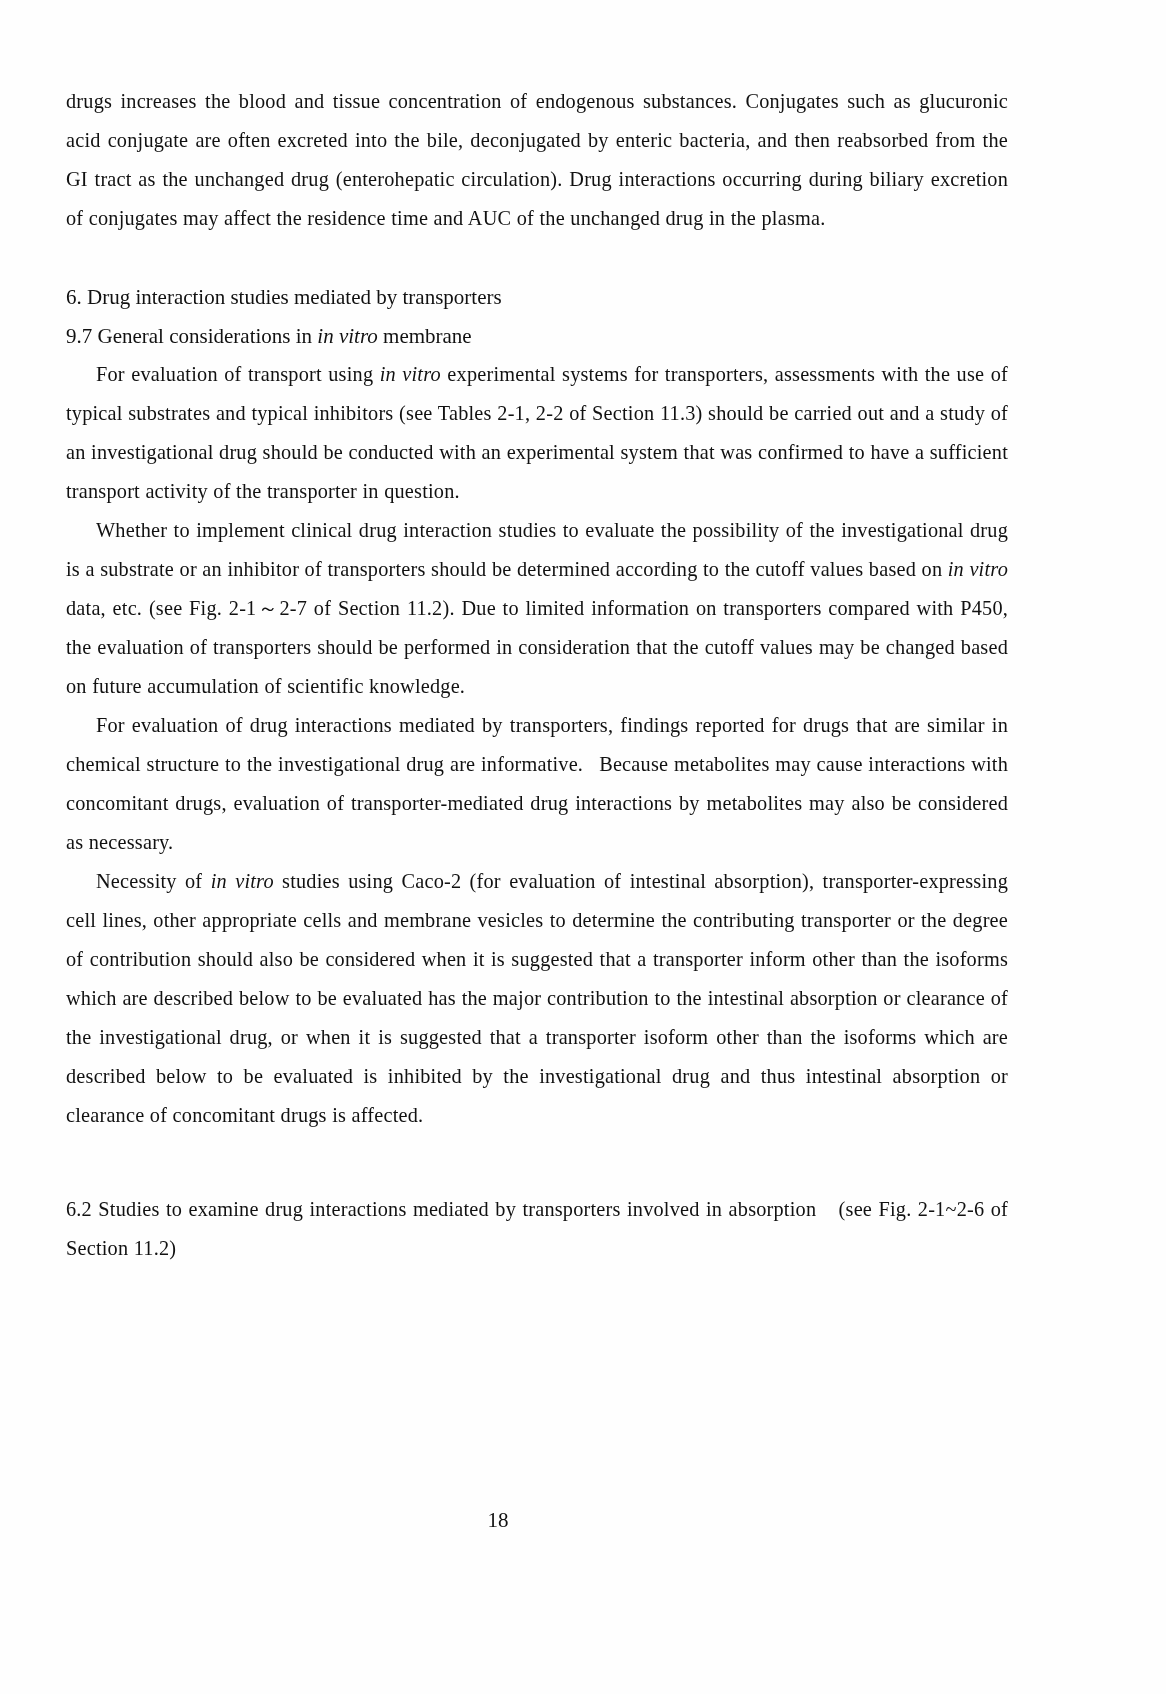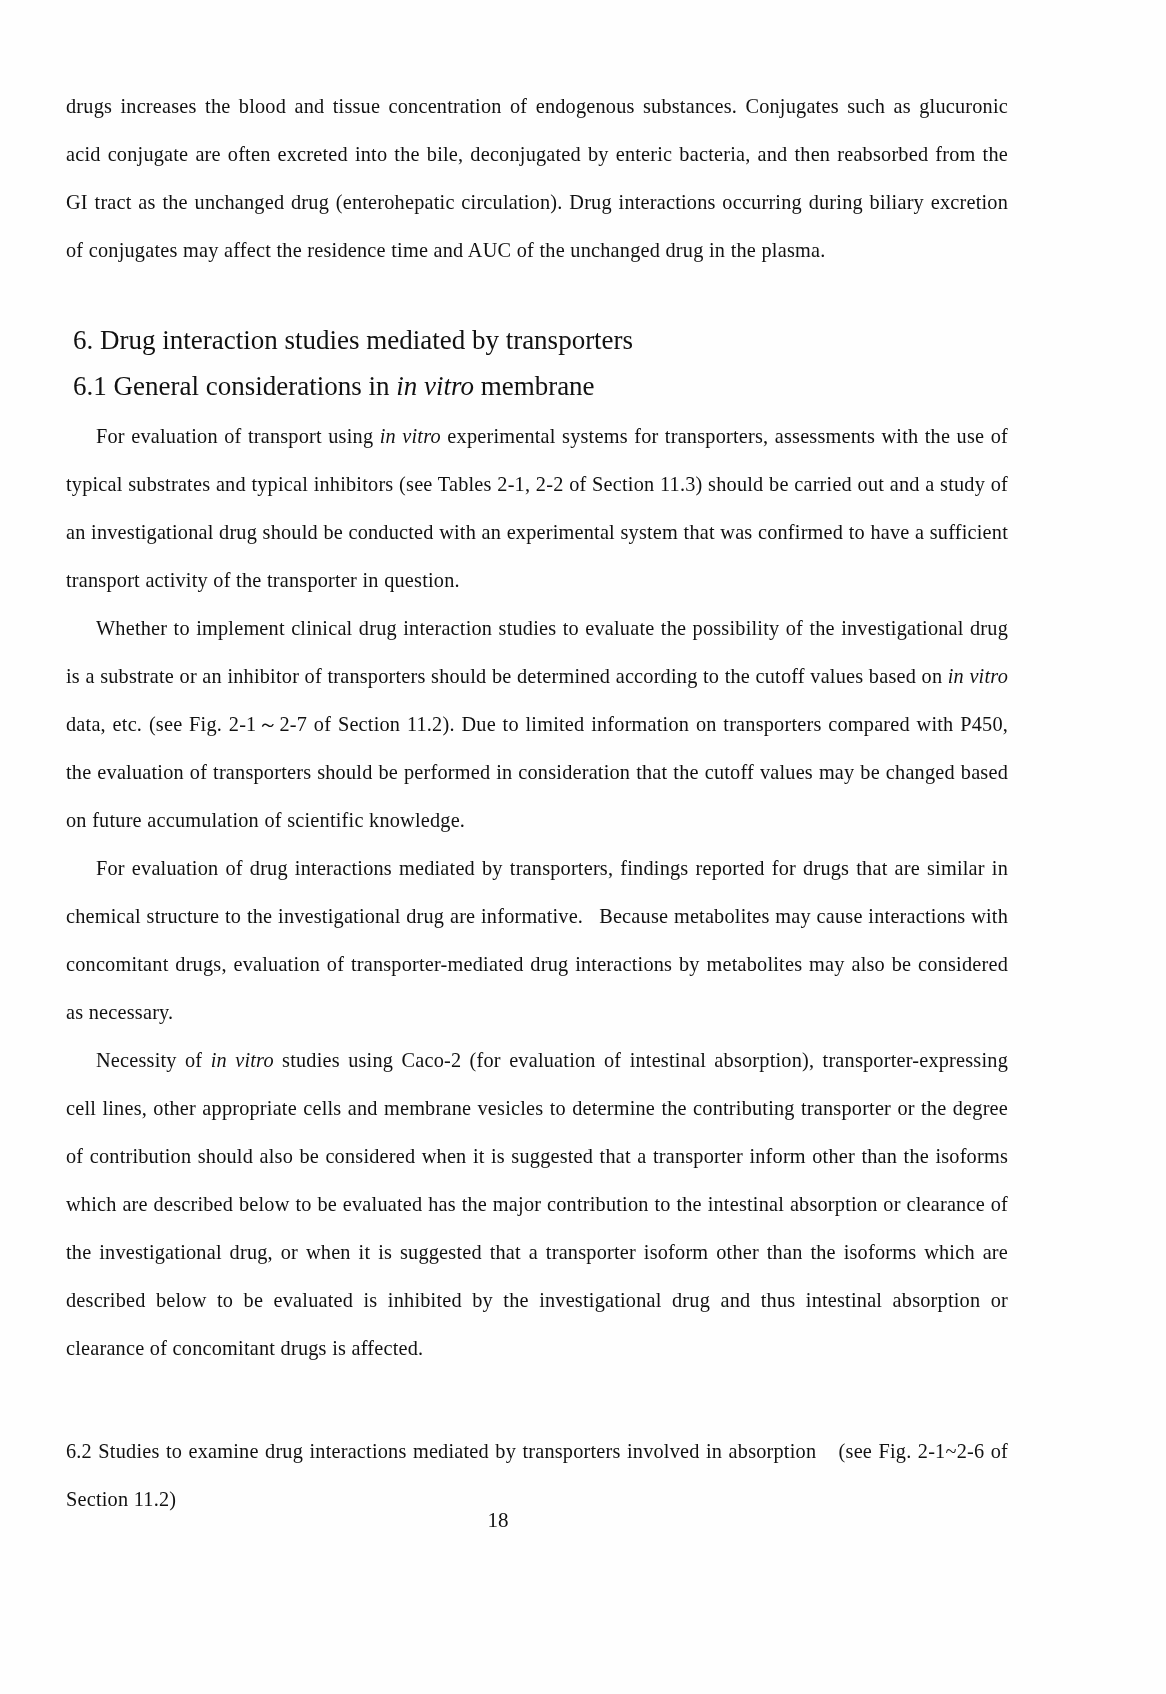--- a/index.html
+++ b/index.html
@@ -25,33 +25,33 @@
   }
   .content {
     position: absolute;
     left: 66px;
     top: 82px;
     width: 942px;
   }
   p.body-par {
     margin: 0;
     font-size: 20.3px;
-    line-height: 48px;
+    line-height: 39px;
     text-align: justify;
     text-justify: inter-word;
     color: #111111;
     letter-spacing: 0.01em;
     word-spacing: 0.01em;
   }
   p.indented {
     text-indent: 30px;
   }
   p.heading-line {
-    margin: 7px;
-    font-size: 27px;
+    margin: 0;
+    font-size: 21px;
     line-height: 38.6px;
     text-align: left;
     color: #111111;
   }
   .gap-med { height: 40px; }
   .gap-large { height: 55px; }
   em.it {
   }
   .page-number {
     position: absolute;
@@ -72,21 +72,21 @@
 <div class="page">
 
   <div class="content">
 
     <p class="body-par">drugs increases the blood and tissue concentration of endogenous substances. Conjugates such as glucuronic acid conjugate are often excreted into the bile, deconjugated by enteric bacteria, and then reabsorbed from the GI tract as the unchanged drug (enterohepatic circulation). Drug interactions occurring during biliary excretion of conjugates may affect the residence time and AUC of the unchanged drug in the plasma.</p>
 
     <div class="gap-med"></div>
 
     <p class="heading-line">6. Drug interaction studies mediated by transporters</p>
 
-    <p class="heading-line"><span>6.1 General considerations in </span><em class="it">in vitro</em><span> membrane</span></p>
+    <p class="heading-line"><span>9.7 General considerations in </span><em class="it">in vitro</em><span> membrane</span></p>
 
     <p class="body-par indented"><span>For evaluation of transport using </span><em class="it">in vitro</em><span> experimental systems for transporters, assessments with the use of typical substrates and typical inhibitors (see Tables 2-1, 2-2 of Section 11.3) should be carried out and a study of an investigational drug should be conducted with an experimental system that was confirmed to have a sufficient transport activity of the transporter in question.</span></p>
 
     <p class="body-par indented"><span>Whether to implement clinical drug interaction studies to evaluate the possibility of the investigational drug is a substrate or an inhibitor of transporters should be determined according to the cutoff values based on </span><em class="it">in vitro</em><span> data, etc. (see Fig. 2-1～2-7 of Section 11.2). Due to limited information on transporters compared with P450, the evaluation of transporters should be performed in consideration that the cutoff values may be changed based on future accumulation of scientific knowledge.</span></p>
 
     <p class="body-par indented">For evaluation of drug interactions mediated by transporters, findings reported for drugs that are similar in chemical structure to the investigational drug are informative.  Because metabolites may cause interactions with concomitant drugs, evaluation of transporter-mediated drug interactions by metabolites may also be considered as necessary.</p>
 
     <p class="body-par indented"><span>Necessity of </span><em class="it">in vitro</em><span> studies using Caco-2 (for evaluation of intestinal absorption), transporter-expressing cell lines, other appropriate cells and membrane vesicles to determine the contributing transporter or the degree of contribution should also be considered when it is suggested that a transporter inform other than the isoforms which are described below to be evaluated has the major contribution to the intestinal absorption or clearance of the investigational drug, or when it is suggested that a transporter isoform other than the isoforms which are described below to be evaluated is inhibited by the investigational drug and thus intestinal absorption or clearance of concomitant drugs is affected.</span></p>
 
     <div class="gap-large"></div>

